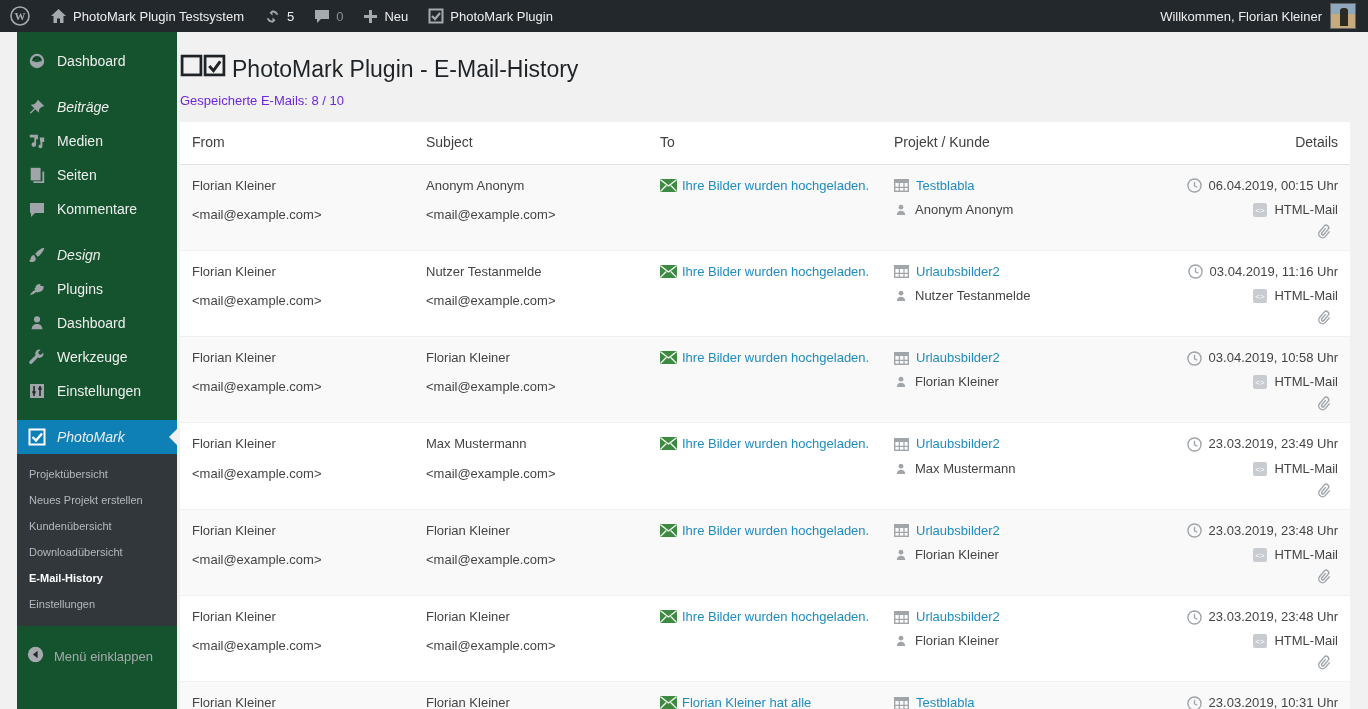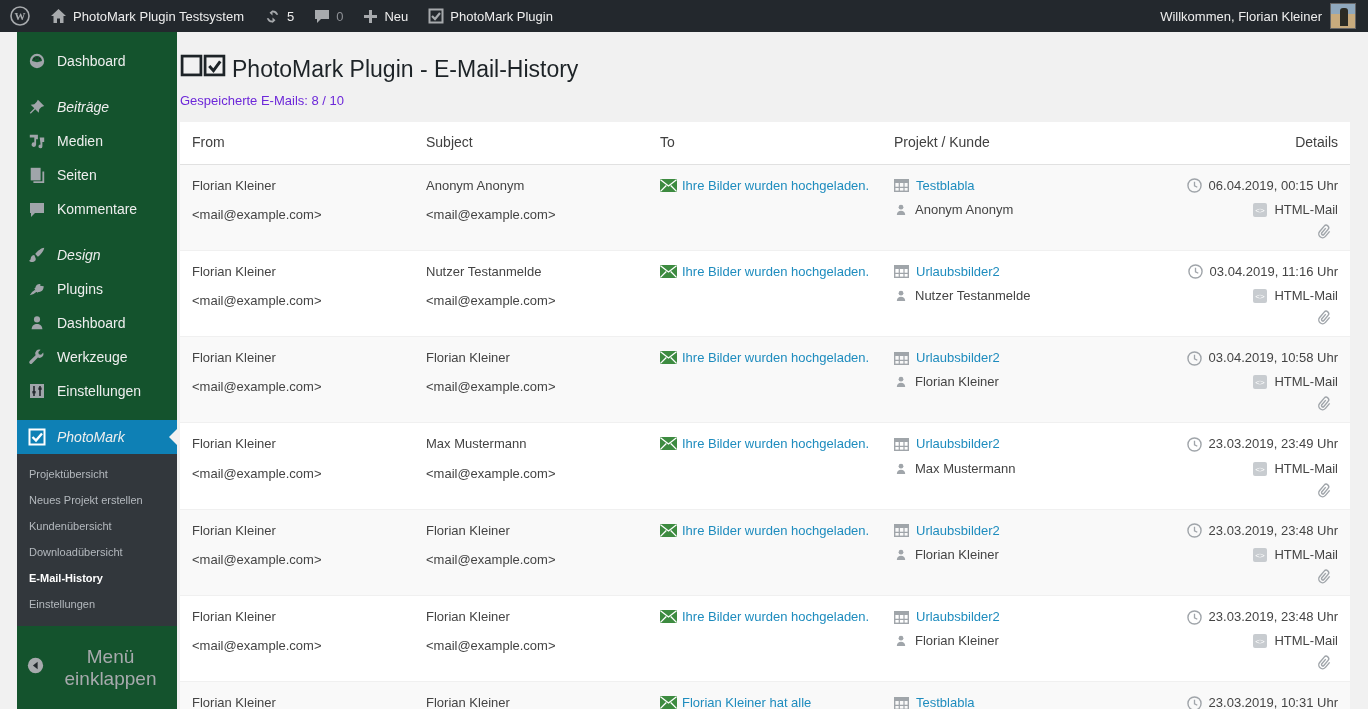--- a/index.html
+++ b/index.html
@@ -32,21 +32,21 @@
   .m-item .micon { width:20px; display:flex; justify-content:center; flex:none; }
   .m-item.sep { margin-top:12px;font-style:italic; }
   .m-item.active { background:#0e80b5; font-weight:400; }
   .m-item.active .notch { position:absolute; right:0; top:50%;
     margin-top:-8px; width:0; height:0; border-top:8px solid transparent;
     border-bottom:8px solid transparent; border-right:8px solid #f1f1f1; }
   .submenu { background:#32373c; padding:7px 0 9px; }
   .sm-item { padding:7px 12px; font-size:11px; color:#b4b9be; cursor:pointer; }
   .sm-item.active { color:#ffffff; font-weight:bold; }
   .collapse { display:flex; align-items:center; gap:10px; padding:10px;
-    margin-top:10px; color:#a7aaad; font-size:19px; cursor:pointer;text-align:center; }
+    margin-top:10px; color:#a7aaad; font-size:13px; cursor:pointer; }
 
   
   .content { margin-left:160px; padding:22px 18px 0 20px; }
   .page-title { display:flex; align-items:center; gap:0;
     font-size:23px; font-weight:400; color:#1d2327; line-height:1.3; }
   .page-title .ttxt { margin-left:6px; }
   .subtitle { font-size:13px; color:#6d28d9; margin-top:8px; }
 
   
   .etable { margin-top:14px; background:#ffffff; font-size:13px; color:#444; }

